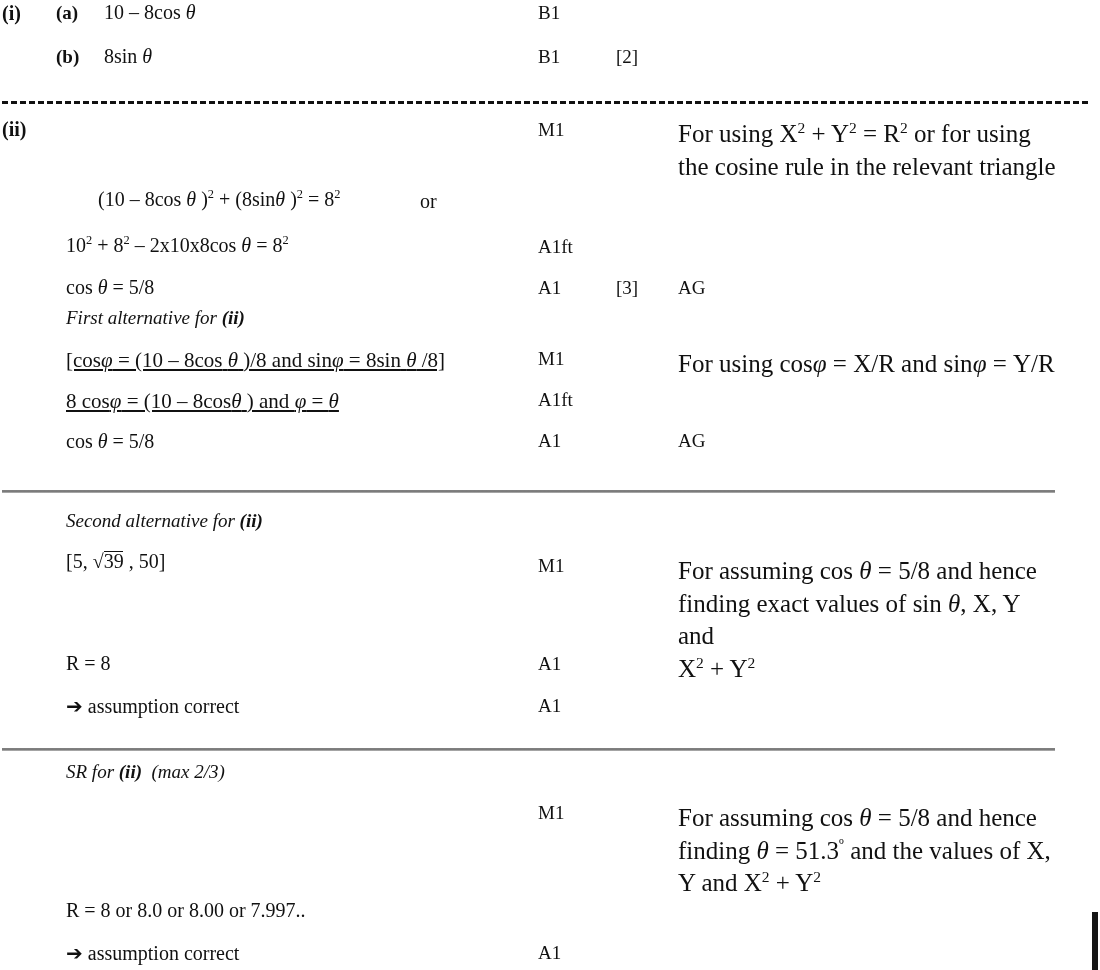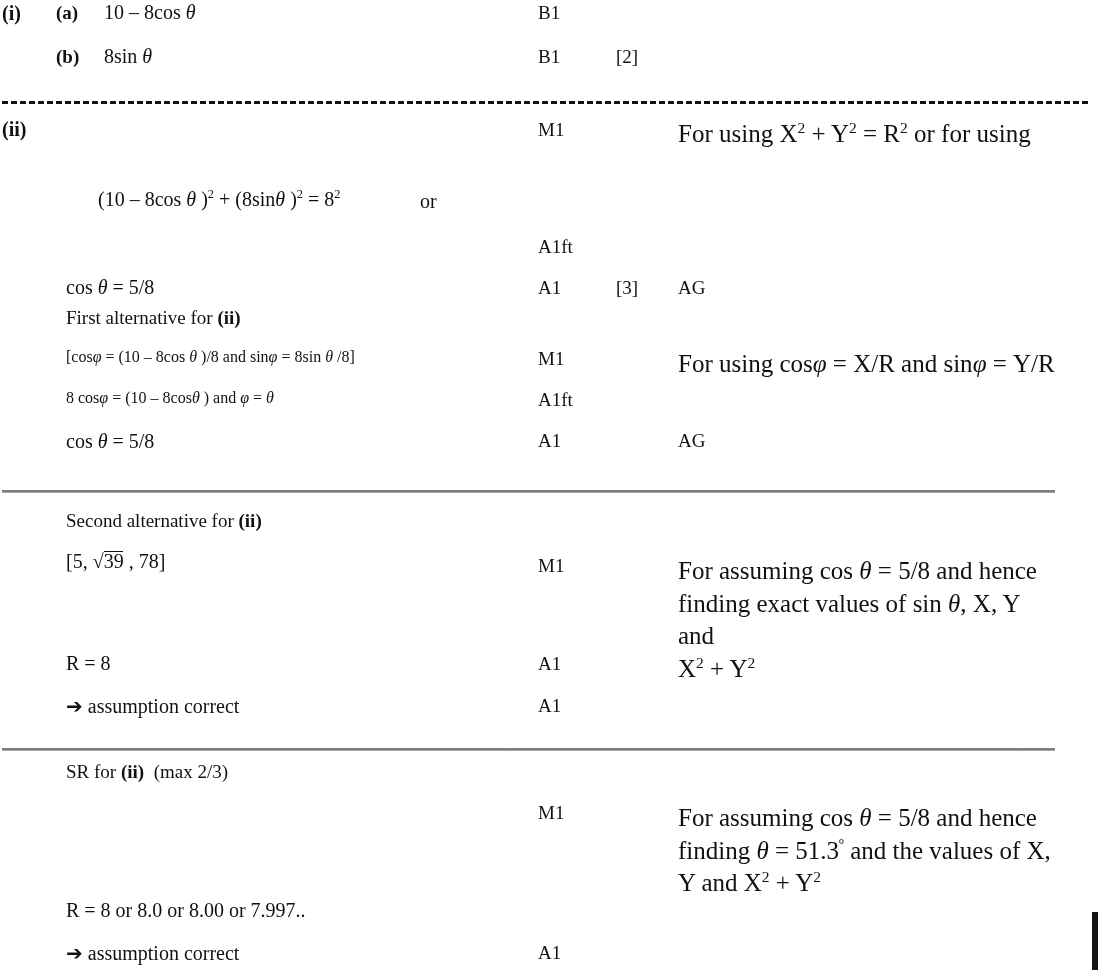--- a/index.html
+++ b/index.html
@@ -20,26 +20,26 @@
     width: 1100px;
     height: 970px;
   }
 
   
   .r { position: absolute; white-space: nowrap; }
 
   .part-label   { font-weight: bold; font-size: 20px; }
   .sub-label    { font-weight: bold; font-size: 19px; }
   .work         { font-size: 20px; }
-  .work-sm      { font-size: 16px; }
+  .work-sm      { font-size: 21px; text-decoration: underline; }
   .mark         { font-size: 19px; }
   .brk          { font-size: 19px; }
   .ag           { font-size: 19px; }
   .note         { font-size: 25px; line-height: 1.30; white-space: normal; }
-  .heading      { font-size: 19px; }
+  .heading      { font-size: 19px; font-style: italic; }
   .boldital     { font-weight: bold; }
 
   i.v { font-family: "Liberation Serif", serif; font-style: italic; }
   sup { font-size: 0.62em; vertical-align: super; line-height: 0; }
 
   
   .dashed-rule {
     position: absolute;
     left: 2px;
     width: 1086px;
@@ -87,26 +87,28 @@
   <span class="r brk" style="left:616px; top:46px;">[2]</span>
 
   <div class="dashed-rule" style="top:101px;"></div>
 
   <span class="r part-label" style="left:2px; top:118px;">(ii)</span>
 
   <span class="r mark" style="left:538px; top:119px;">M1</span>
 
   <div class="r note" style="left:678px; top:118px; width:390px;">
     <span>For using X</span><sup>2</sup><span> + Y</span><sup>2</sup><span> = R</span><sup>2</sup><span>  or for using</span><br>
+    <span>the cosine rule in the relevant triangle</span>
   </div>
 
   <span class="r work" style="left:66px; top:188px;margin-left:32px;"><span>(10 – 8cos</span> <i class="v">θ</i> <span>)</span><sup>2</sup><span> + (8sin</span><i class="v">θ</i> <span>)</span><sup>2</sup><span> = 8</span><sup>2</sup></span>
 
   <span class="r work" style="left:420px; top:190px;">or</span>
 
+  <span class="r work" style="left:66px; top:234px;"><span>10</span><sup>2</sup><span> + 8</span><sup>2</sup><span> – 2x10x8cos</span> <i class="v">θ</i><span> = 8</span><sup>2</sup></span>
 
   <span class="r mark" style="left:538px; top:236px;">A1ft</span>
 
   <span class="r work" style="left:66px; top:276px;"><span>cos</span> <i class="v">θ</i><span> = 5/8</span></span>
 
   <span class="r mark" style="left:538px; top:277px;">A1</span>
   <span class="r brk" style="left:616px; top:277px;">[3]</span>
   <span class="r ag" style="left:678px; top:277px;">AG</span>
 
   <span class="r heading" style="left:66px; top:307px;"><span>First alternative for </span><span class="boldital">(ii)</span></span>
@@ -123,21 +125,21 @@
 
   <span class="r work" style="left:66px; top:430px;"><span>cos</span> <i class="v">θ</i><span> = 5/8</span></span>
 
   <span class="r mark" style="left:538px; top:430px;">A1</span>
   <span class="r ag" style="left:678px; top:430px;">AG</span>
 
   <div class="solid-rule" style="top:490px;"></div>
 
   <span class="r heading" style="left:66px; top:510px;"><span>Second alternative for </span><span class="boldital">(ii)</span></span>
 
-  <span class="r work" style="left:66px; top:550px;"><span>[5, </span><span class="sqrt-wrap"><span class="bar"></span><span>√</span><span>39</span></span><span> , 78]</span></span>
+  <span class="r work" style="left:66px; top:550px;"><span>[5, </span><span class="sqrt-wrap"><span class="bar"></span><span>√</span><span>39</span></span><span> , 50]</span></span>
 
   <span class="r mark" style="left:538px; top:555px;">M1</span>
 
   <div class="r note" style="left:678px; top:555px; width:380px;">
     <span>For assuming cos </span><i class="v">θ</i><span> = 5/8 and hence</span><br>
     <span>finding exact values of sin </span><i class="v">θ</i><span>, X, Y and</span><br>
     <span>X</span><sup>2</sup><span> + Y</span><sup>2</sup>
   </div>
 
   <span class="r work" style="left:66px; top:652px;">R = 8</span>

